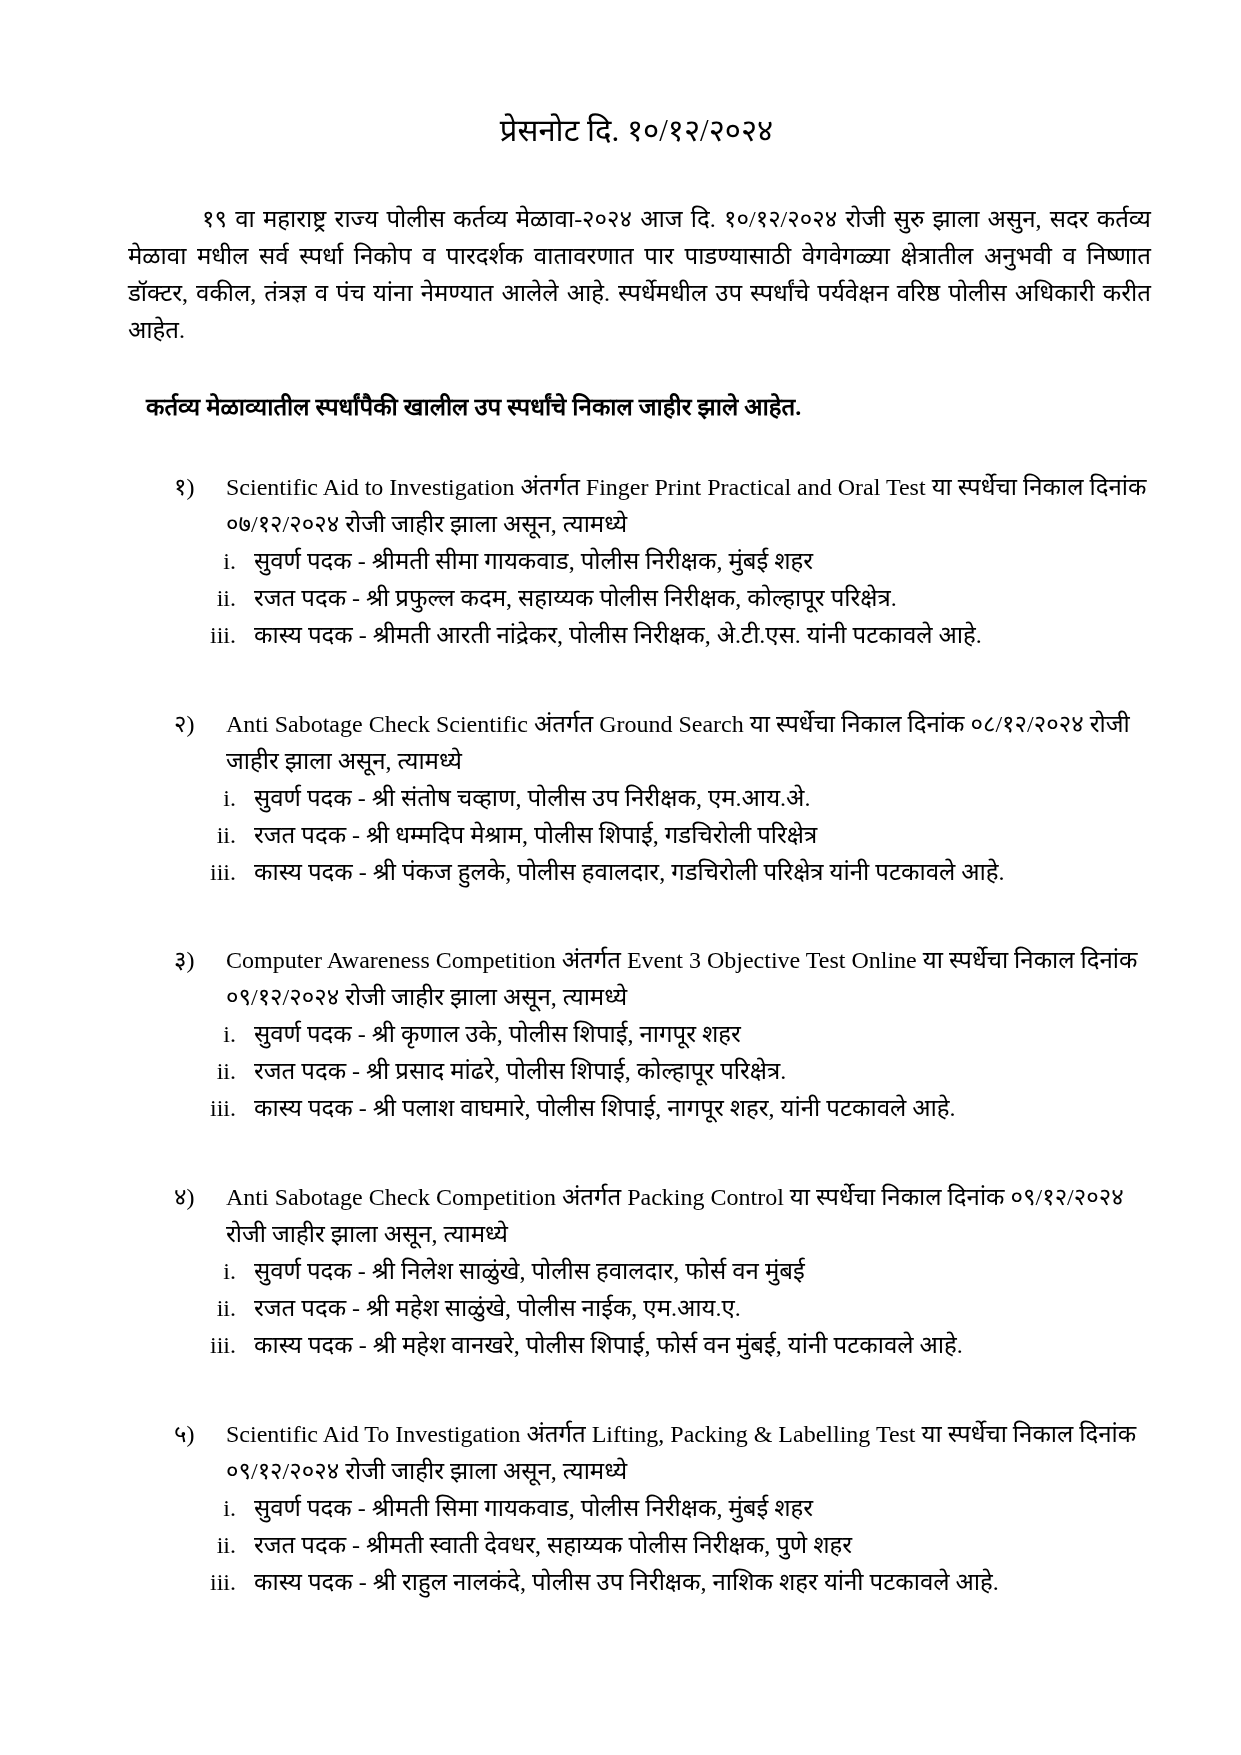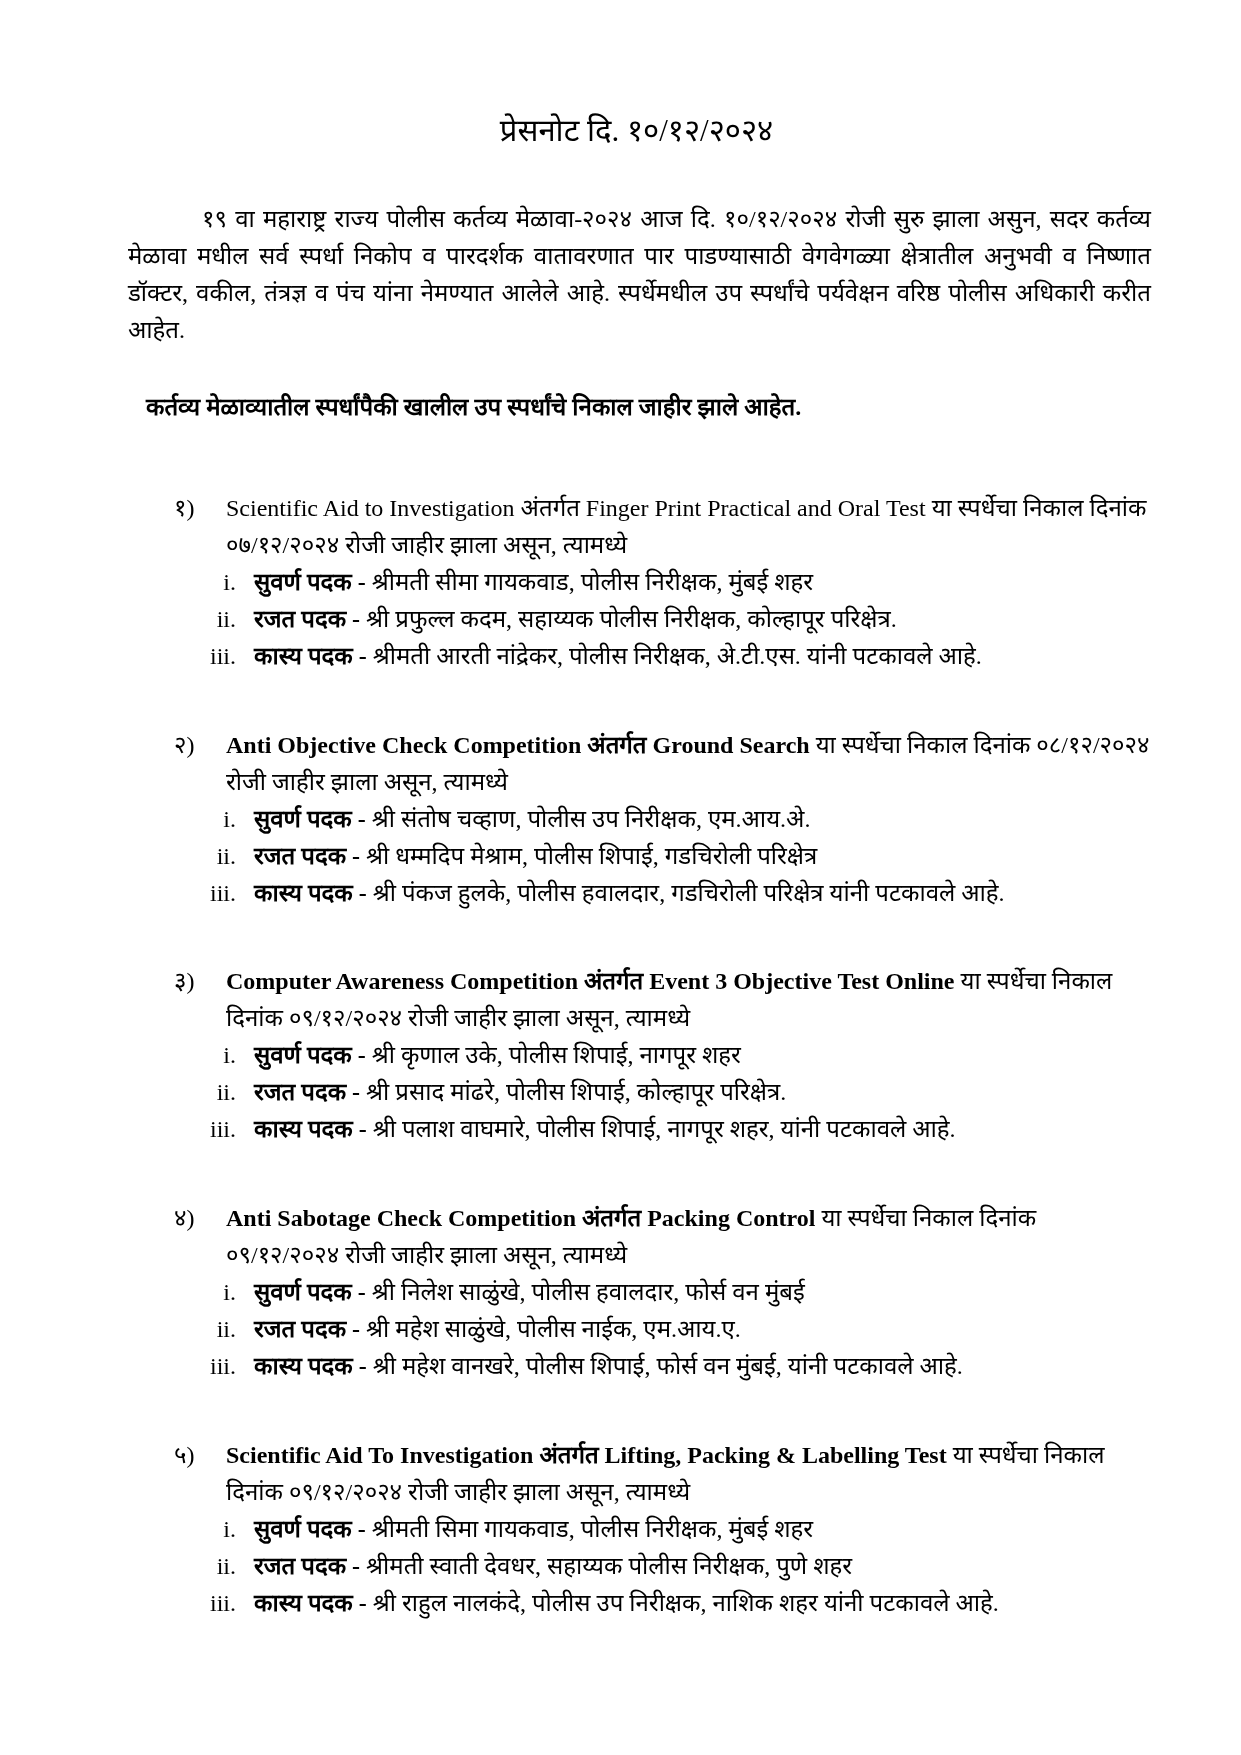--- a/index.html
+++ b/index.html
@@ -24,28 +24,28 @@
     line-height: 1.2;
   }
   .intro {
     text-align: justify;
     text-indent: 74px;
     margin: 0 0 40px 6px;
     word-spacing: 2px;
   }
   .subhead {
     font-weight: bold;
-    margin: 0 0 64px 24px;
+    margin: 0 0 43px 24px;
   }
   .sections { display: block; }
   .section { margin: 0 0 52px 52px; }
   .sec-head { display: flex; }
   .sec-num { flex: 0 0 auto; width: 32px; }
   .sec-text { flex: 1; margin-left: 20px; }
-  .b { font-weight: bold; }
+  .b { font-weight: normal; }
   .medal-row { display: flex; margin-left: 18px; }
   .roman {
     flex: 0 0 auto;
     width: 44px;
     text-align: right;
     padding-right: 18px;
   }
   .medal-body { flex: 1; }
 </style>
 </head>
@@ -72,21 +72,21 @@
           </div>
           <div class="medal-row">
             <span class="roman">iii.</span>
             <div class="medal-body"><span class="b">कास्य पदक -</span><span> श्रीमती आरती नांद्रेकर, पोलीस निरीक्षक, अे.टी.एस. यांनी पटकावले आहे.</span></div>
           </div>
         </div>
       </div>
       <div class="section">
         <div class="sec-head">
           <span class="sec-num">२)</span>
-          <div class="sec-text"><span class="b">Anti Objective  Check Competition अंतर्गत Ground Search</span><span> या स्पर्धेचा निकाल दिनांक ०८/१२/२०२४ रोजी जाहीर झाला असून, त्यामध्ये</span></div>
+          <div class="sec-text"><span class="b">Anti Sabotage  Check Scientific अंतर्गत Ground Search</span><span> या स्पर्धेचा निकाल दिनांक ०८/१२/२०२४ रोजी जाहीर झाला असून, त्यामध्ये</span></div>
         </div>
         <div class="medal-list">
           <div class="medal-row">
             <span class="roman">i.</span>
             <div class="medal-body"><span class="b">सुवर्ण पदक -</span><span> श्री संतोष चव्हाण, पोलीस उप निरीक्षक, एम.आय.अे.</span></div>
           </div>
           <div class="medal-row">
             <span class="roman">ii.</span>
             <div class="medal-body"><span class="b">रजत पदक -</span><span> श्री धम्मदिप मेश्राम, पोलीस शिपाई, गडचिरोली परिक्षेत्र</span></div>
           </div>

